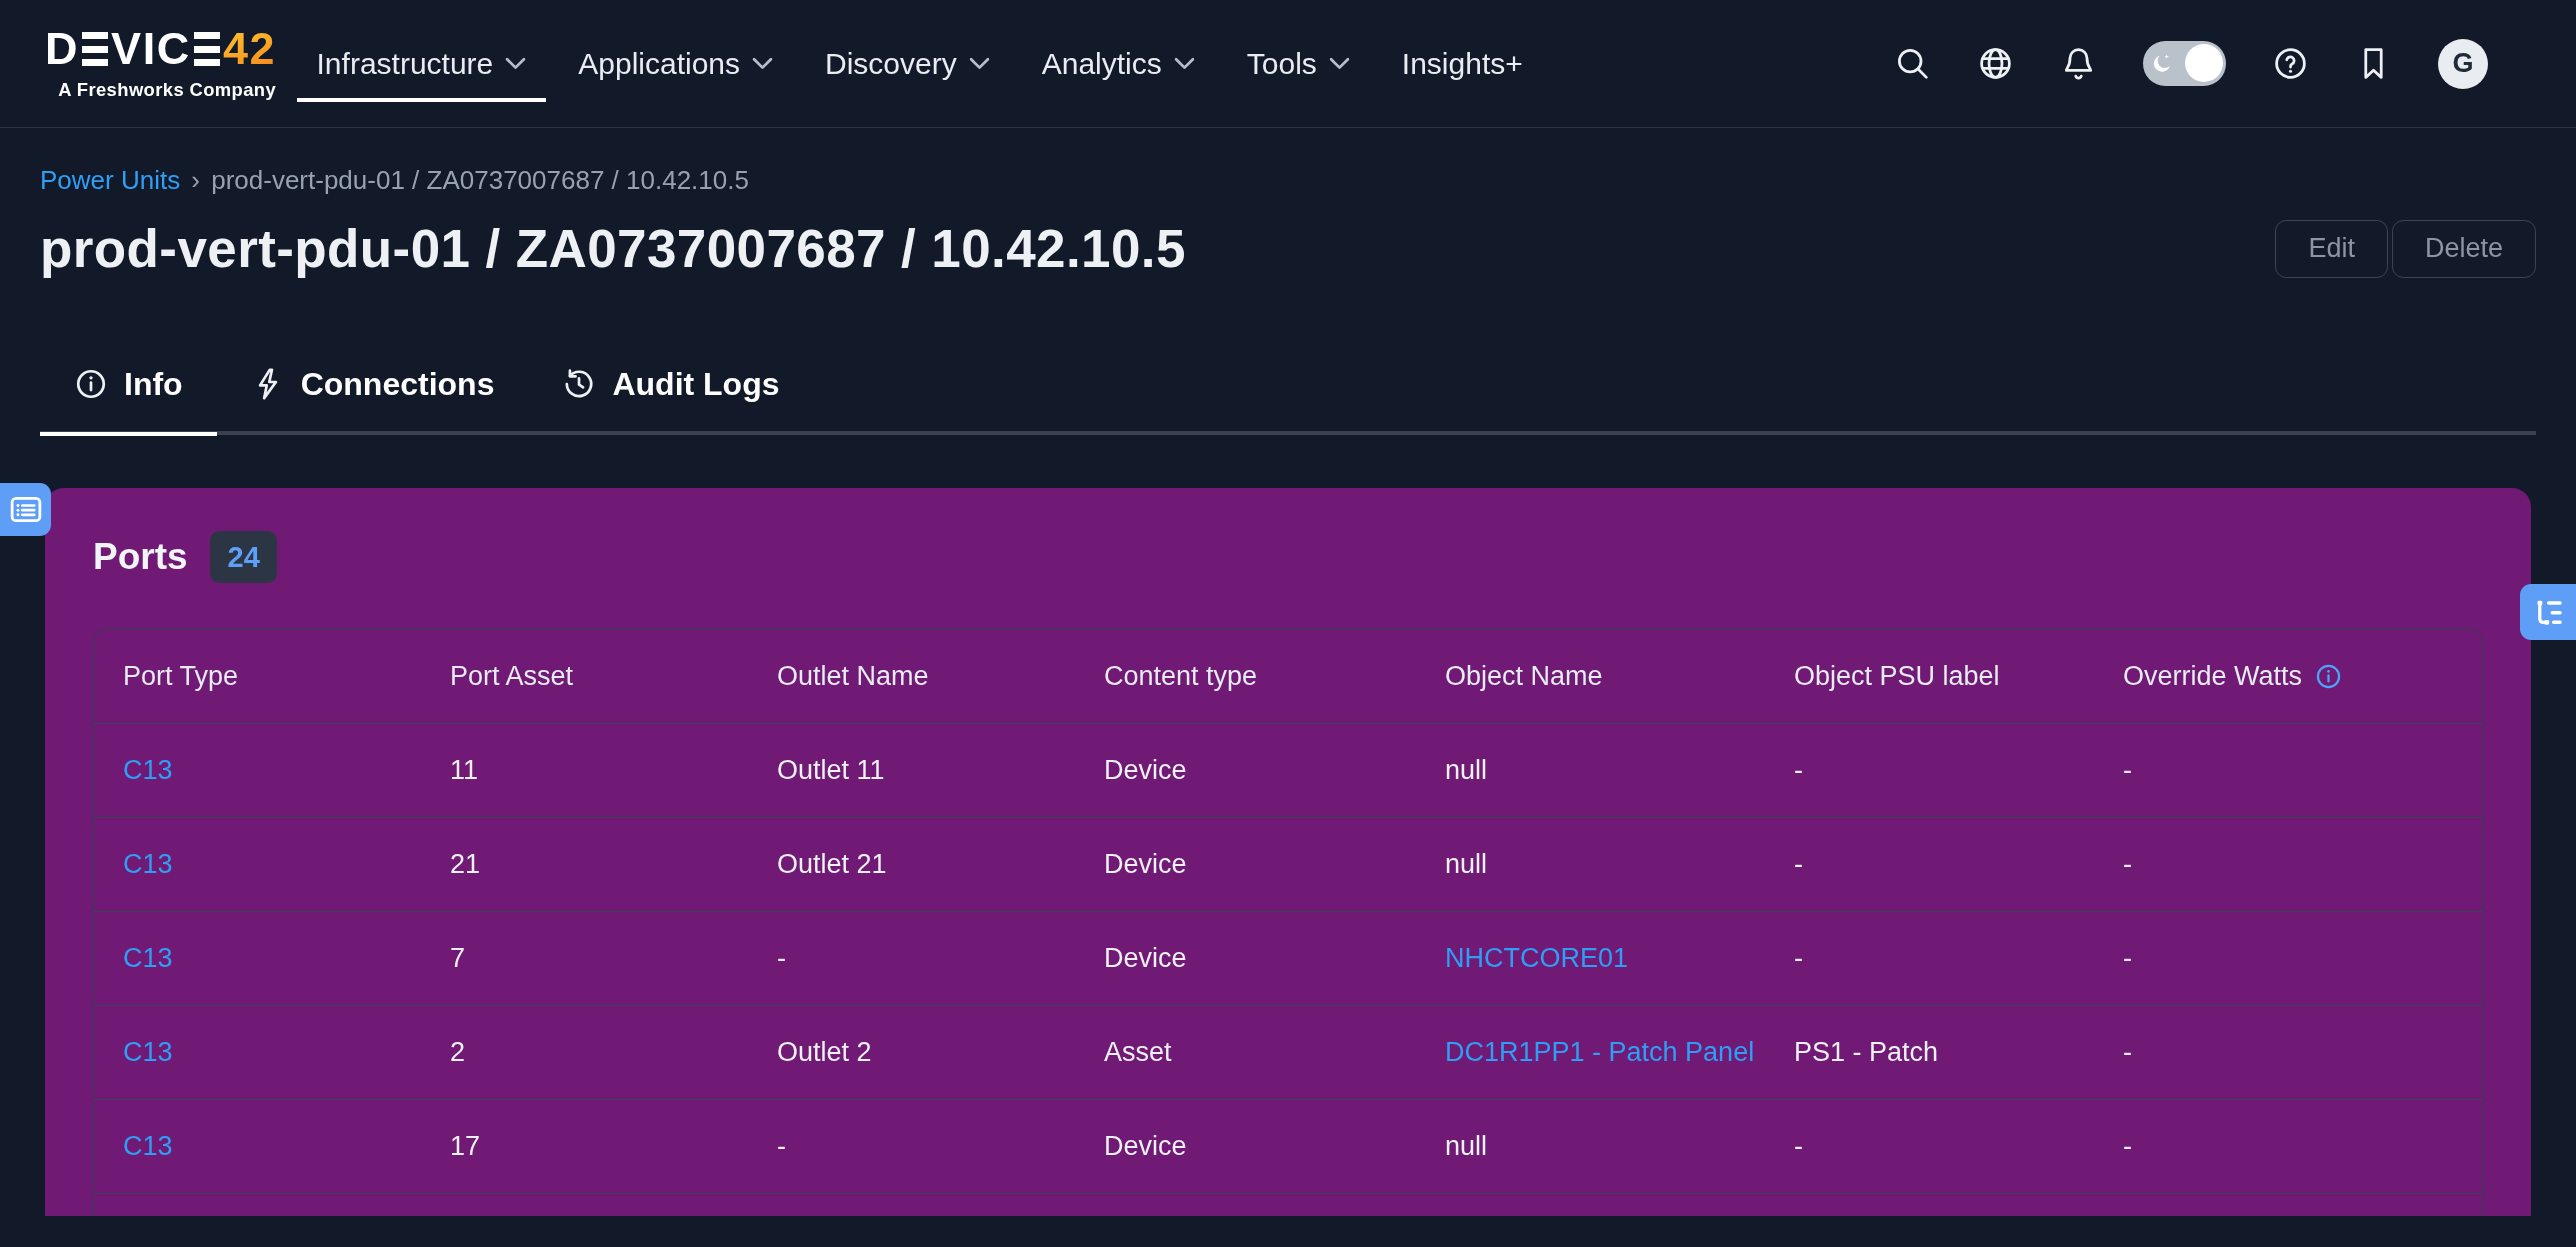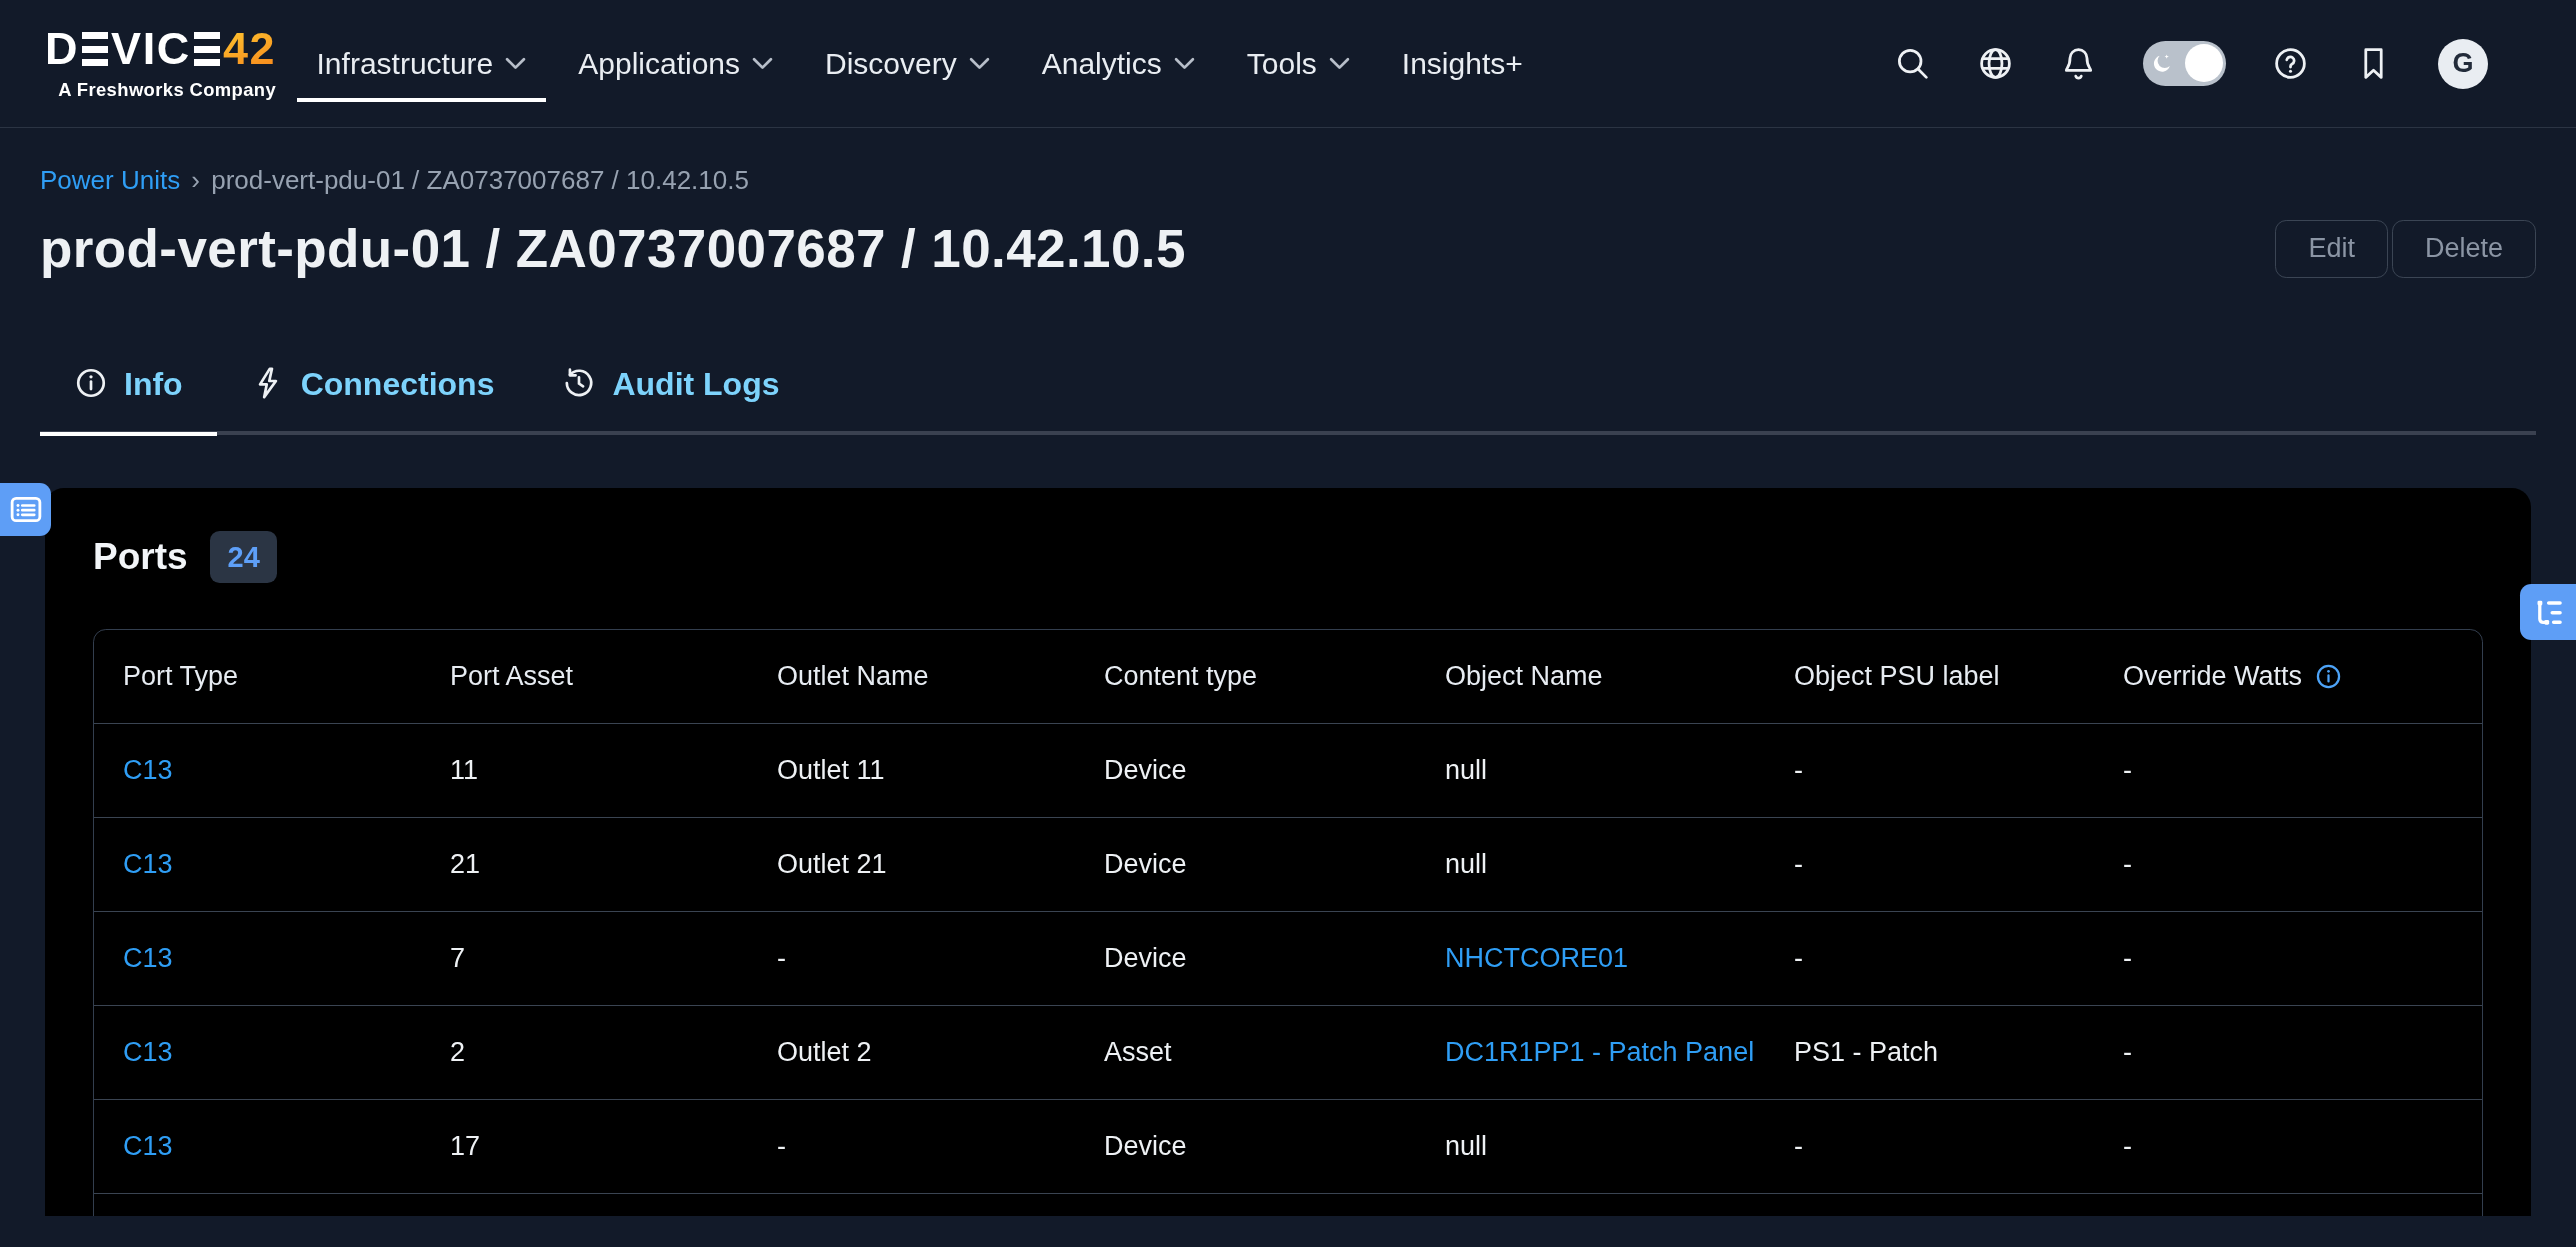--- a/index.html
+++ b/index.html
@@ -63,30 +63,30 @@
   .actions { margin-left:auto; display:flex; gap:4px; }
   .btn {
     font-size:27px; color:#8b95a4; padding:12.8px 32px;
     border:1.6px solid #3b4554; border-radius:11.2px; background:transparent; cursor:pointer;
     font-family:inherit;
   }
 
   
   .tabs { margin-top:61px; display:flex; border-bottom:4.8px solid #3a4150; }
   .tab {
-    display:flex; gap:16px; padding:25.6px 34px 29px;
-    font-size:32px; font-weight:700; color:#7dd3fc; cursor:pointer;
+    display:flex; align-items:center; gap:16px; padding:25.6px 34px 29px;
+    font-size:32px; font-weight:700; color:#ffffff; cursor:pointer;
     border-bottom:4.8px solid transparent; margin-bottom:-4.8px;
   }
   .tab.active { border-bottom-color:#ffffff; }
   .tab-ico { color:#eef1f4; }
 
   
   .card {
-    margin:53px 45px 0; background:#000000; border-radius:19px 19px 0 0;
+    margin:53px 45px 0; background:#701a75; border-radius:19px 19px 0 0;
     height:728px; overflow:hidden; padding:43px 48px 0;
   }
   .ports-header { display:flex; align-items:center; gap:22.4px; }
   .ports-title { font-size:37px; font-weight:700; color:#f2f5f8; }
   .ports-badge { font-size:29px; font-weight:700; color:#5e9ff7; background:#2b3544; padding:9.6px 17.6px; border-radius:9.6px; }
 
   .table { margin-top:46px; border:1.6px solid #333e4e; border-radius:12.8px; }
   .trow {
     display:grid; grid-template-columns:327px 327px 327px 341px 349px 329px 1fr;
     padding-left:29px; align-items:center; height:94px; border-top:1.6px solid #3a4452;

